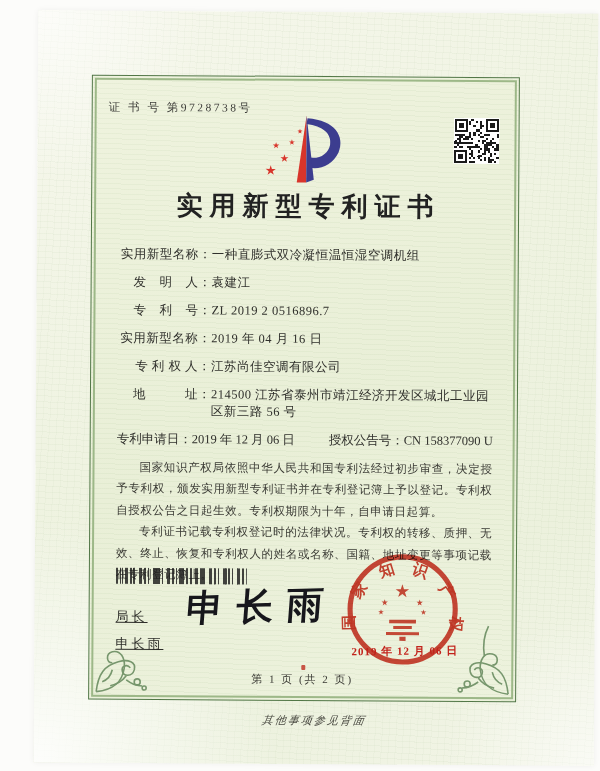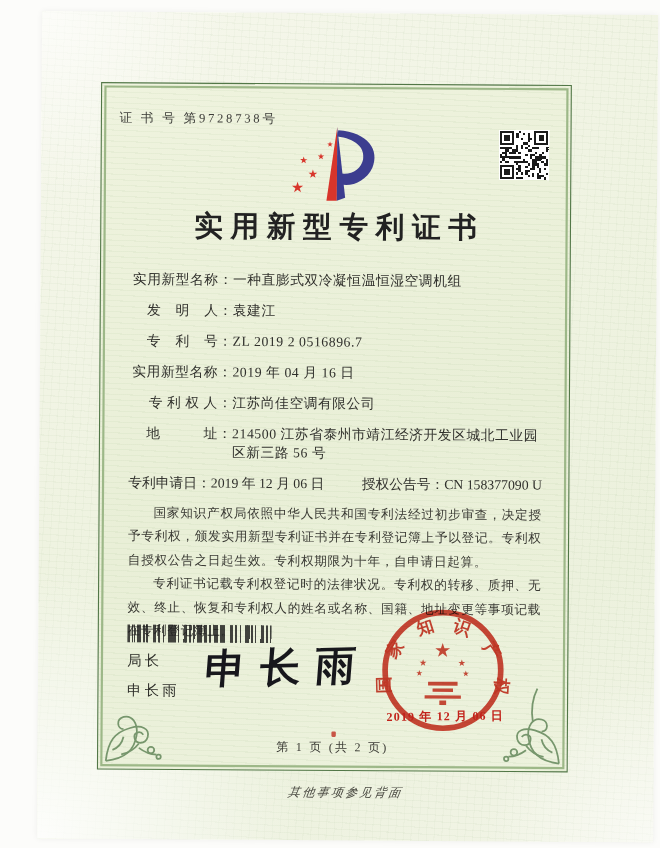--- a/index.html
+++ b/index.html
@@ -55,21 +55,21 @@
     text-align:justify;
   }
   .paragraphs p{margin:0;text-indent:2em;}
   .barcode{
     position:absolute;left:26px;top:492px;width:131px;height:16px;
     background:
       repeating-linear-gradient(90deg,#1c1c1c 0 2px,transparent 2px 4px,#1c1c1c 4px 5px,transparent 5px 9px,#1c1c1c 9px 12px,transparent 12px 14px),
       repeating-linear-gradient(90deg,transparent 0 6px,#1c1c1c 6px 7px,transparent 7px 17px,#1c1c1c 17px 19px,transparent 19px 23px);
     opacity:0.82;
   }
-  .director{position:absolute;left:26px;top:511px;font-size:13px;color:#2c2c28;letter-spacing:3px;line-height:27px;}
+  .director{position:absolute;left:26px;top:527px;font-size:13px;color:#2c2c28;letter-spacing:3px;line-height:27px;text-decoration:underline;}
   .signature{
     position:absolute;left:96px;top:505px;width:170px;height:70px;
     font-size:37px;font-weight:bold;color:#17171c;
     letter-spacing:13px;transform:rotate(-2deg) skewX(-6deg);
     font-family:"DejaVu Serif",serif;
   }
   .seal{position:absolute;left:246px;top:468px;width:134px;height:134px;mix-blend-mode:multiply;}
   .seal-date{
     position:absolute;left:262px;top:566px;width:130px;
     font-size:11px;font-weight:bold;color:#c2231b;letter-spacing:1px;

